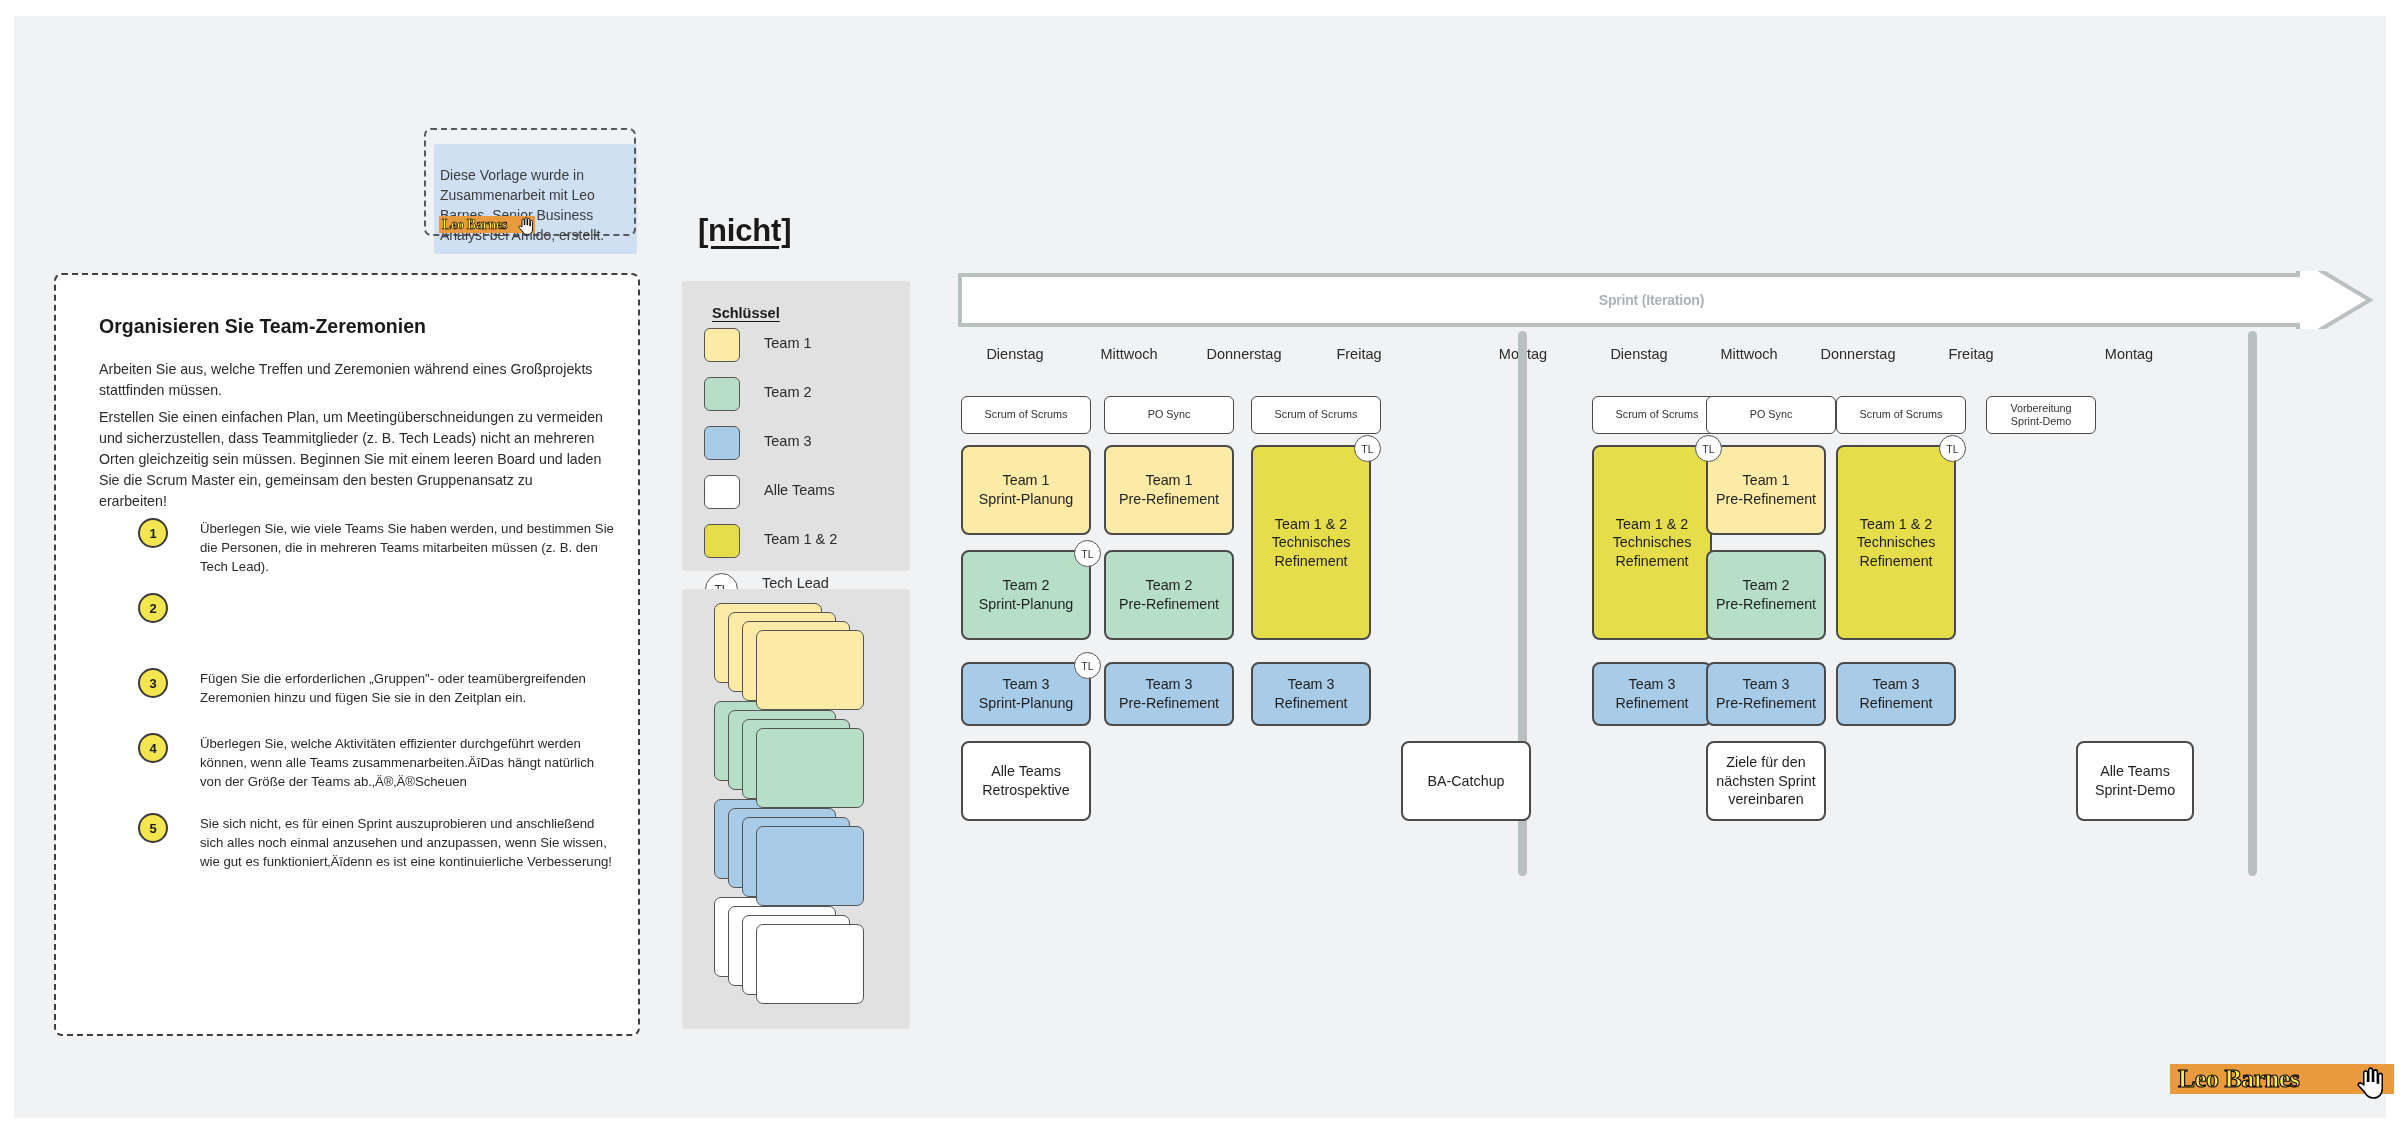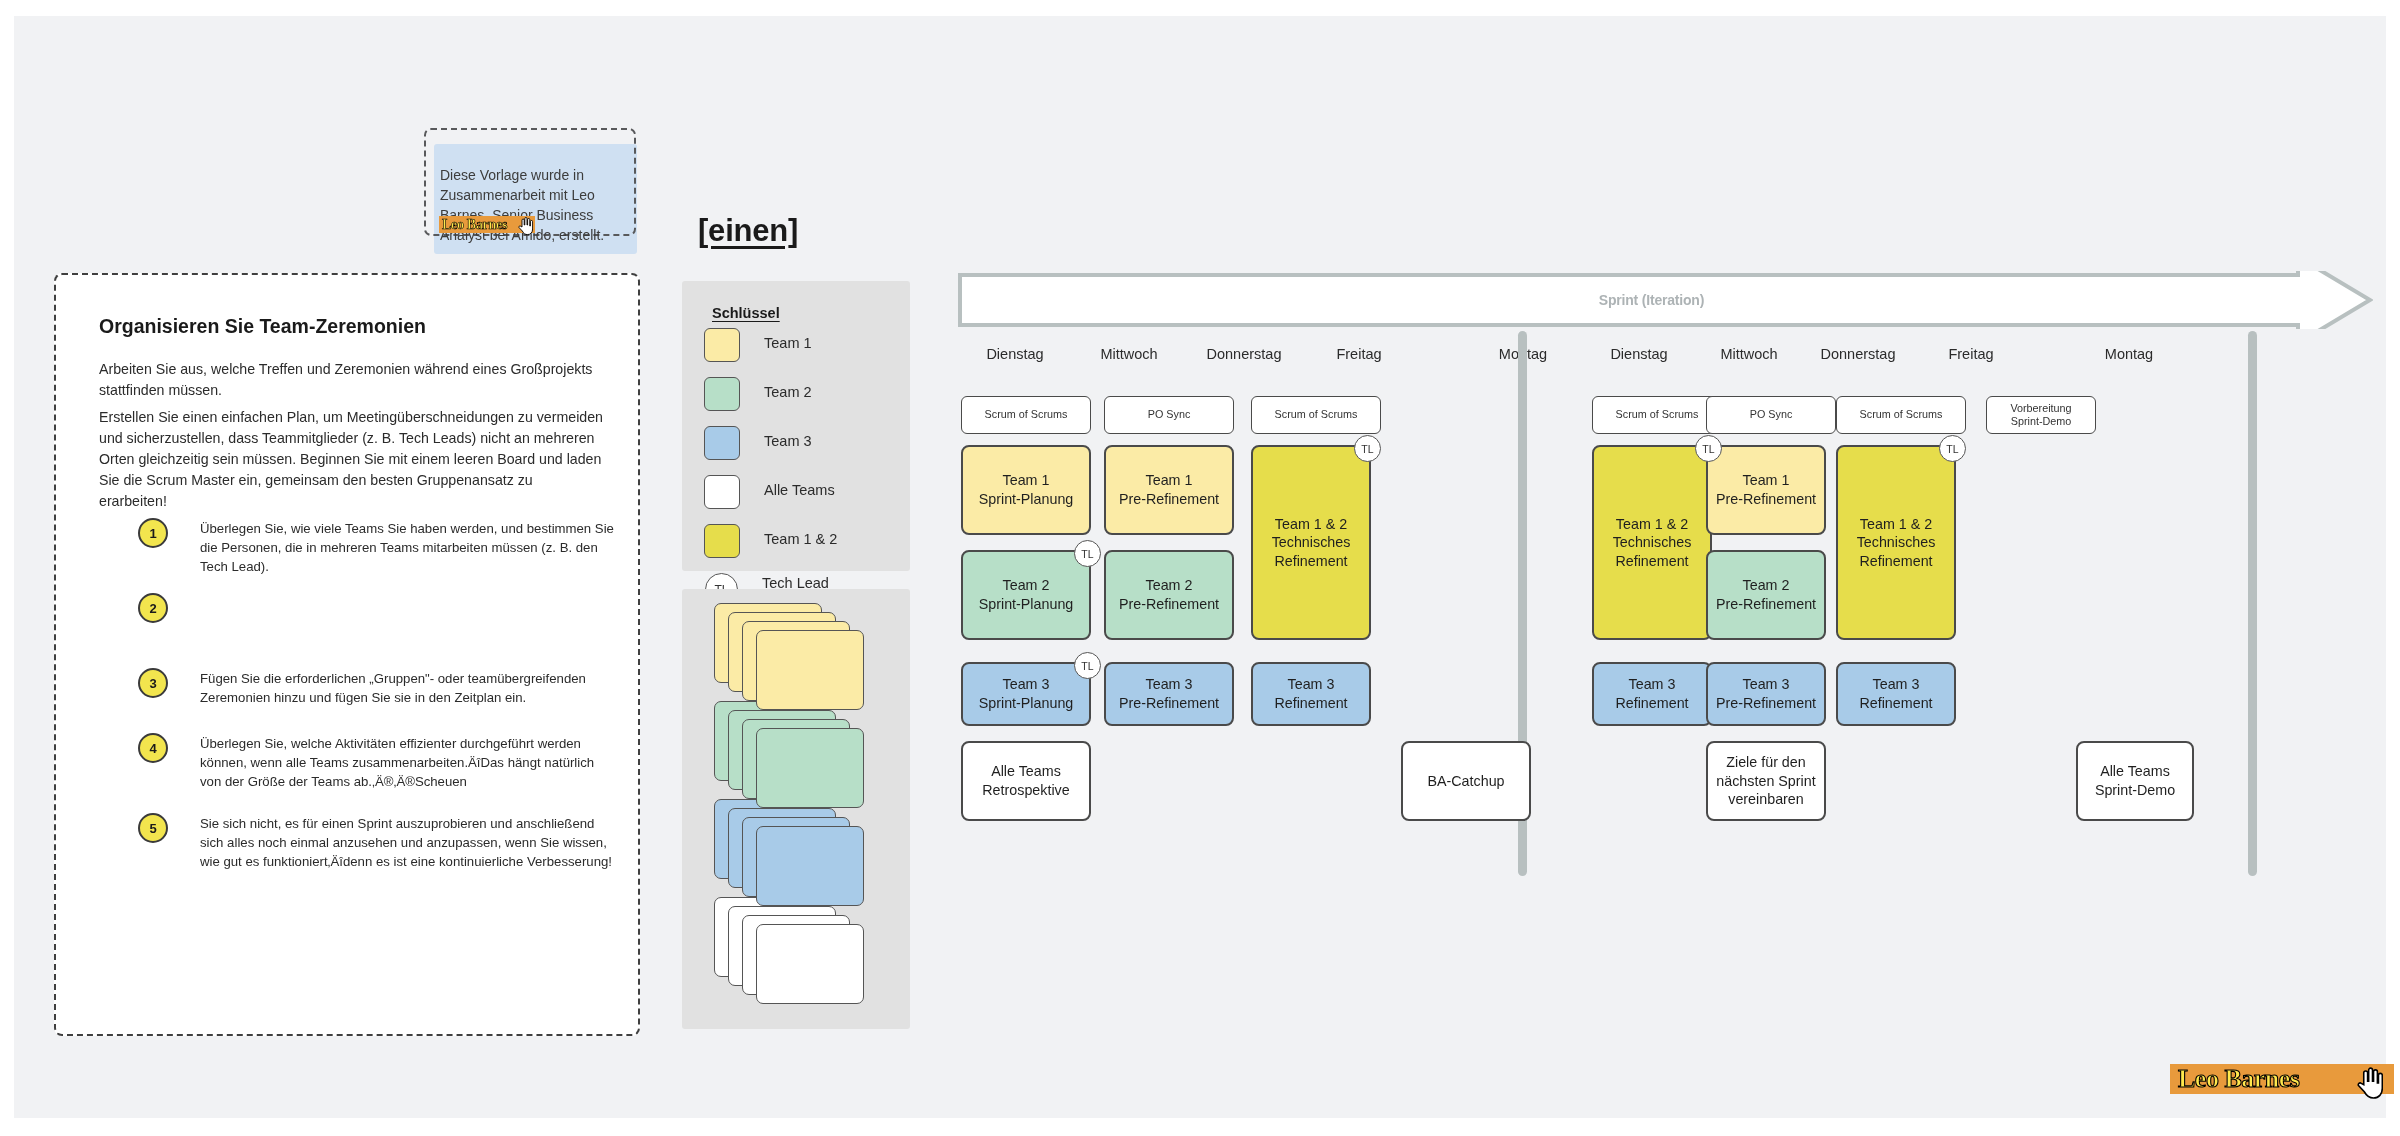--- a/index.html
+++ b/index.html
@@ -84,21 +84,21 @@
     <div id="leo-badge-sm">
       <span class="lb-text">Leo Barnes</span>
       <svg class="cursor-ico" style="left:78px;top:1px;" viewBox="0 0 16 18">
         <path d="M5 10V3.2a1.1 1.1 0 0 1 2.2 0V8h.6V1.6a1.1 1.1 0 0 1 2.2 0V8h.6V2.6a1.1 1.1 0 0 1 2.2 0V9h.6V4.6a1.1 1.1 0 0 1 2.2 0V12c0 3.4-2 5.6-5 5.6-2.6 0-4-1.3-5.3-3.6L2 10.5c-.5-.9.6-2 1.6-1.3L5 10z" fill="#fff" stroke="#000" stroke-width="0.9"></path>
       </svg>
     </div>
   </div>
 
   <div id="title">
     <br>
-    <span>[einen]</span>
+    <span>[nicht]</span>
   </div>
 
   <div id="instr">
     <h2>Organisieren Sie Team-Zeremonien</h2>
     <div class="ip" id="ip1">Arbeiten Sie aus, welche Treffen und Zeremonien während eines Großprojekts stattfinden müssen.</div>
     <div class="ip" id="ip2">Erstellen Sie einen einfachen Plan, um Meetingüberschneidungen zu vermeiden und sicherzustellen, dass Teammitglieder (z. B. Tech Leads) nicht an mehreren Orten gleichzeitig sein müssen. Beginnen Sie mit einem leeren Board und laden Sie die Scrum Master ein, gemeinsam den besten Gruppenansatz zu erarbeiten!</div>
     <div id="steps" style="position: absolute; height: 380px;">
         <div class="step" style="position: absolute; top: 0px; left: 0px; width: 520px;">
           <div class="num">1</div>
           <div class="txt">Überlegen Sie, wie viele Teams Sie haben werden, und bestimmen Sie die Personen, die in mehreren Teams mitarbeiten müssen (z. B. den Tech Lead).</div>

